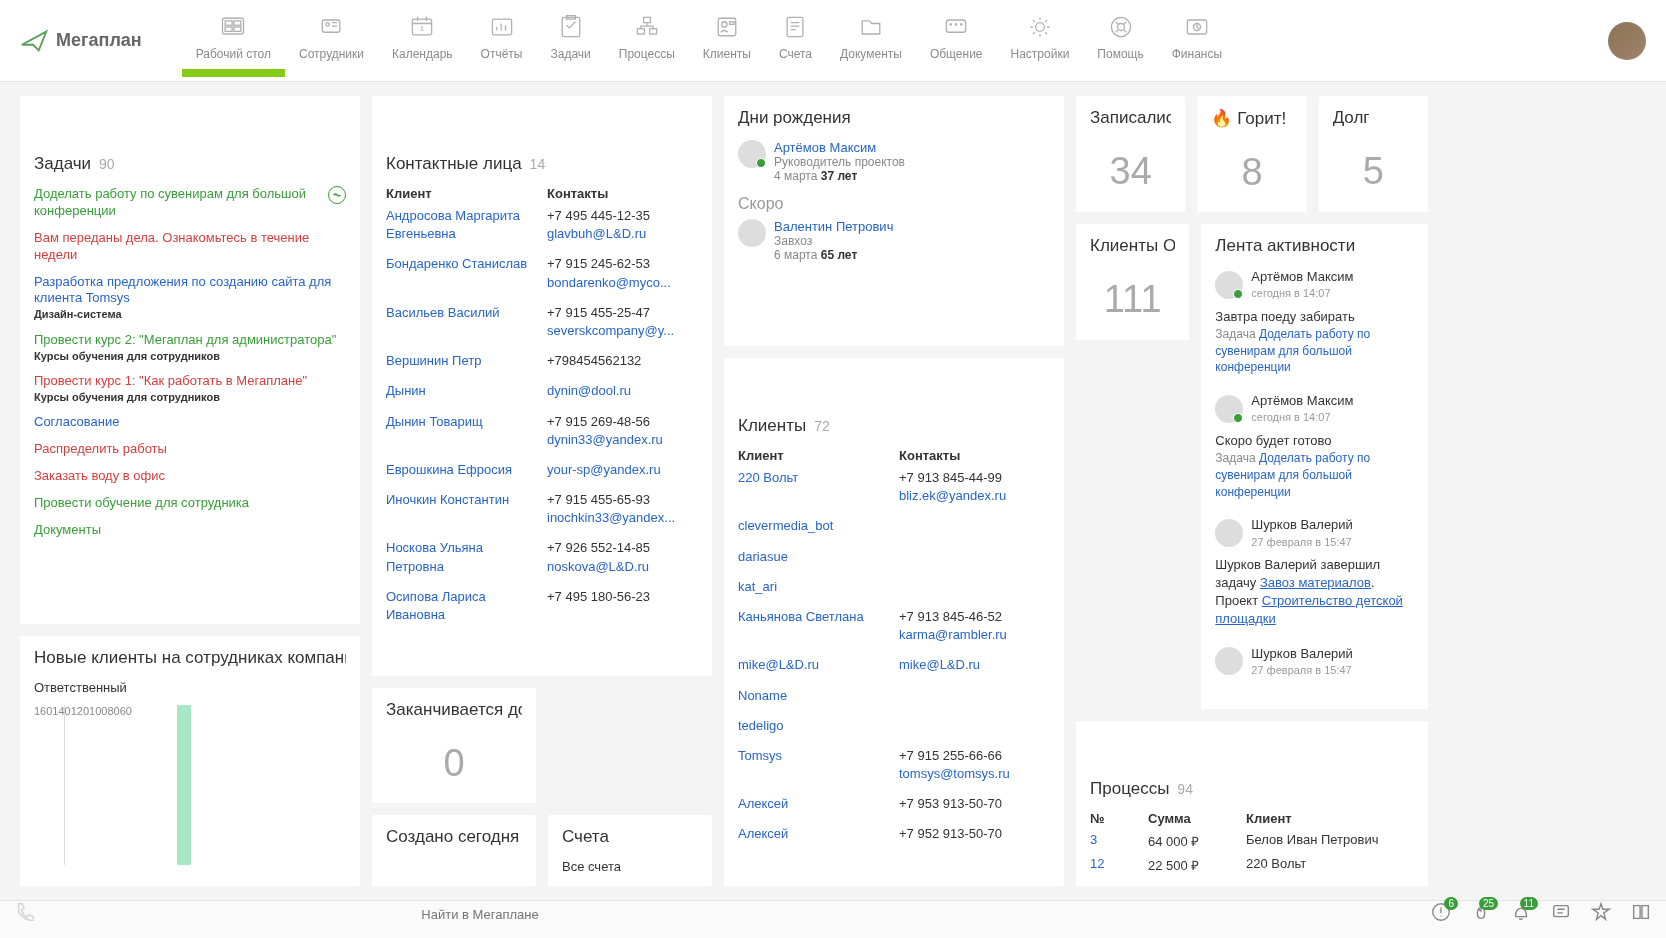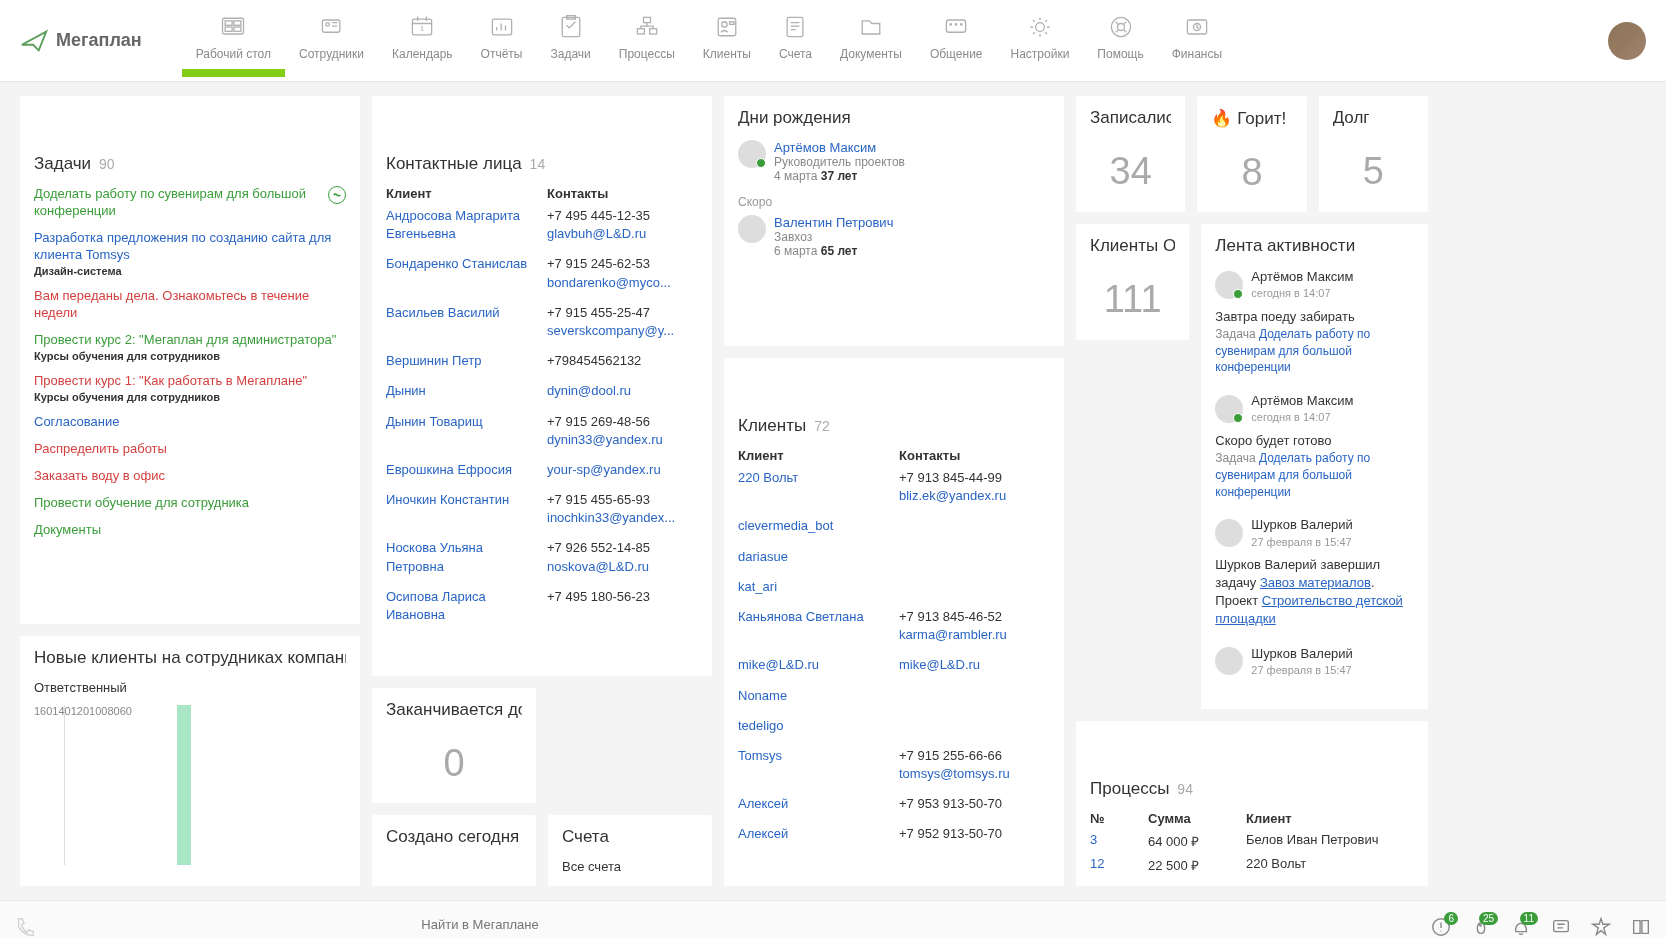--- a/index.html
+++ b/index.html
@@ -42,21 +42,21 @@
 .contact-cell .phone { color: #333; }
 .contact-cell a.mail { color: #2965c4; white-space: nowrap; overflow: hidden; text-overflow: ellipsis; display: block; }
 
 .bday { display: flex; gap: 8px; margin-bottom: 6px; }
 .bday-av { width: 28px; height: 28px; border-radius: 50%; background: #ddd; position: relative; flex-shrink: 0; }
 .bday-av.online::after { content: ''; position: absolute; bottom: 0; right: 0; width: 8px; height: 8px; background: #3a9d3a; border-radius: 50%; border: 1.5px solid #fff; }
 .bday-name { color: #2965c4; font-size: 13px; }
 .bday-role { color: #888; font-size: 12px; }
 .bday-date { color: #888; font-size: 12px; }
 .bday-date b { color: #333; }
-.soon-label { color: #999; font-size: 12px; margin: 6px 0; }
+.soon-label { color: #999; font-size: 16px; margin: 6px 0; }
 
 .activity-item { margin-bottom: 16px; font-size: 13px; line-height: 1.4; }
 .activity-head { display: flex; gap: 8px; margin-bottom: 6px; align-items: center; }
 .activity-av { width: 28px; height: 28px; border-radius: 50%; background: #ddd; position: relative; flex-shrink: 0; }
 .activity-av.online::after { content: ''; position: absolute; bottom: 0; right: 0; width: 8px; height: 8px; background: #3a9d3a; border-radius: 50%; border: 1.5px solid #fff; }
 .activity-who { font-size: 13px; color: #333; }
 .activity-ts { font-size: 11px; color: #999; }
 .activity-msg { color: #333; }
 .activity-sub { color: #888; font-size: 12px; }
 .activity-sub a { color: #2965c4; }
@@ -64,21 +64,21 @@
 
 .proc-grid { display: grid; grid-template-columns: 50px 90px 1fr; font-size: 13px; gap: 6px 8px; }
 .proc-grid .h { font-weight: bold; }
 
 .chart-wrap { position: relative; height: 160px; padding-left: 30px; }
 .y-axis { position: absolute; left: 0; top: 0; bottom: 0; width: 28px; display: flex; flex-direction: row; justify-content: space-between; font-size: 11px; color: #888; text-align: right; }
 .chart-bars { position: relative; height: 100%; border-left: 1px solid #ddd; }
 .bar { position: absolute; bottom: 0; width: 14px; background: #a9e6c5; }
 .sub-h { font-size: 13px; color: #333; margin-bottom: 10px; }
 
-.footer { position: fixed; bottom: 0; left: 0; right: 0; height: 38px; background: #fafafa; border-top: 1px solid #e5e5e5; display: flex; align-items: flex-end; padding: 0 14px; gap: 14px; }
+.footer { position: fixed; bottom: 0; left: 0; right: 0; height: 38px; background: #fafafa; border-top: 1px solid #e5e5e5; display: flex; align-items: flex-start; padding: 0 14px; gap: 14px; }
 .phone-ic { width: 22px; height: 22px; opacity: 0.4; }
 .search { flex: 1; max-width: 860px; border: none; background: transparent; font-size: 13px; color: #888; padding: 6px; outline: none; text-align: center; }
 .footer-right { margin-left: auto; display: flex; gap: 18px; align-items: center; }
 .badge-ic { position: relative; width: 22px; height: 22px; }
 .badge-ic svg { width: 22px; height: 22px; stroke: #888; fill: none; stroke-width: 1.5; }
 .badge-n { position: absolute; top: -4px; right: -6px; background: #3a9d3a; color: #fff; font-size: 10px; border-radius: 8px; padding: 1px 4px; min-width: 12px; text-align: center; }
 
 .dual { display: grid; grid-template-columns: 1fr 1fr; gap: 12px; }
 
 ::-webkit-scrollbar { width: 6px; }
@@ -234,22 +234,22 @@
       <div class="card-title">
         <span>Задачи</span>
         <span class="count">90</span>
       </div>
       <div class="card-scroll" id="tasks-list">
           <div class="task-item green"><span class="task-badge">
               <svg viewBox="0 0 12 12">
                 <path d="M2 6 Q4 4 6 6 Q8 8 10 6"></path>
               </svg>
             </span><a>Доделать работу по сувенирам для большой конференции</a></div>
+          <div class="task-item red"><a>Вам переданы дела. Ознакомьтесь в течение недели</a></div>
           <div class="task-item blue"><a>Разработка предложения по созданию сайта для клиента Tomsys</a><div class="task-sub">Дизайн-система</div></div>
-          <div class="task-item red"><a>Вам переданы дела. Ознакомьтесь в течение недели</a></div>
           <div class="task-item green"><a>Провести курс 2: "Мегаплан для администратора"</a><div class="task-sub">Курсы обучения для сотрудников</div></div>
           <div class="task-item red"><a>Провести курс 1: "Как работать в Мегаплане"</a><div class="task-sub">Курсы обучения для сотрудников</div></div>
           <div class="task-item blue"><a>Согласование</a></div>
           <div class="task-item red"><a>Распределить работы</a></div>
           <div class="task-item red"><a>Заказать воду в офис</a></div>
           <div class="task-item green"><a>Провести обучение для сотрудника</a></div>
           <div class="task-item green"><a>Документы</a></div>
         </div>
     </div>
     <div class="card" style="height:250px">

